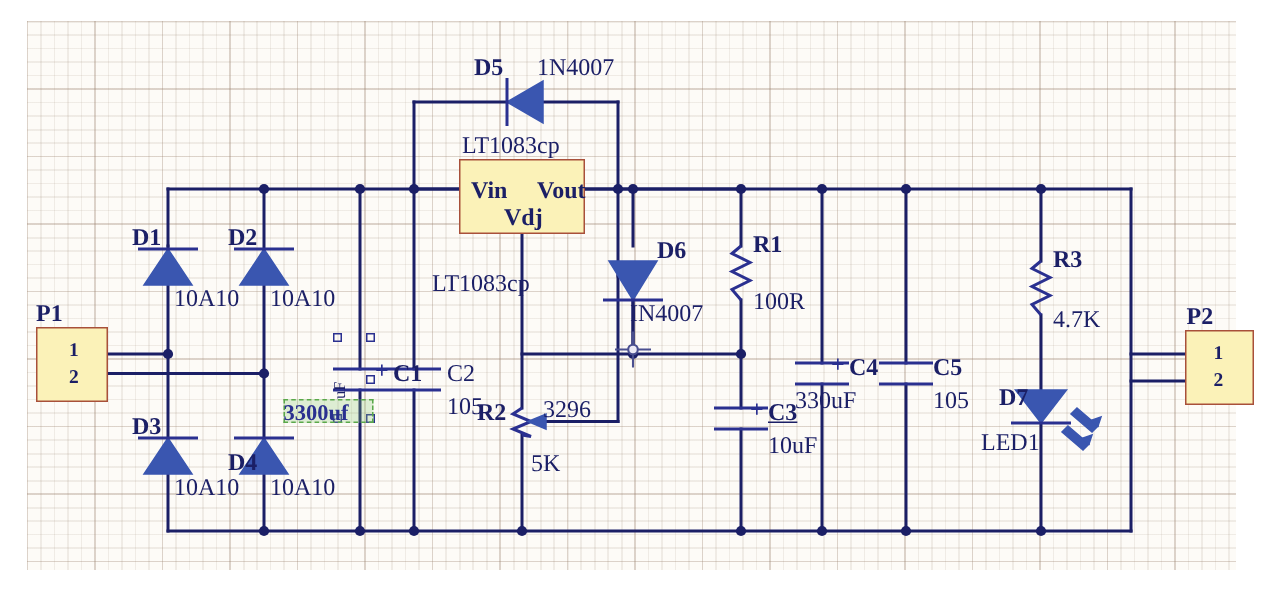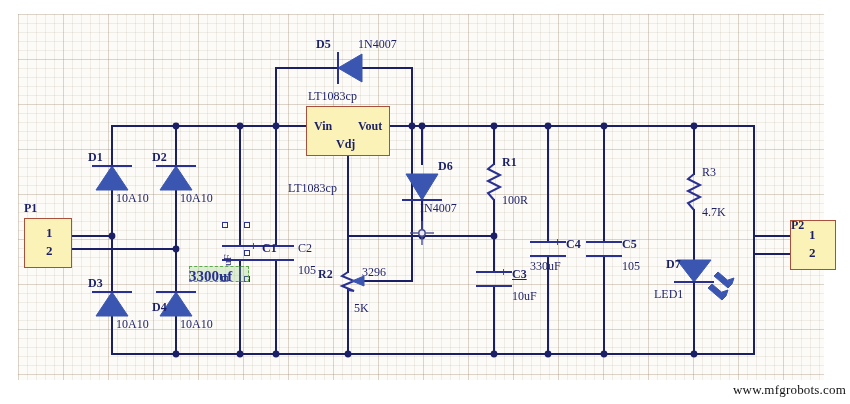--- a/index.html
+++ b/index.html
@@ -10,21 +10,21 @@
         background-color:#fdfbf7;
         background-image:
           repeating-linear-gradient(to right, rgba(150,130,110,0.13) 0 1px, transparent 1px 9px),
           repeating-linear-gradient(to bottom, rgba(150,130,110,0.13) 0 1px, transparent 1px 9px),
           repeating-linear-gradient(to right, rgba(150,120,100,0.22) 0 1px, transparent 1px 45px),
           repeating-linear-gradient(to bottom, rgba(150,120,100,0.22) 0 1px, transparent 1px 45px);
   }
   #sheet{position:absolute;inset:0;}
   svg{position:absolute;left:0;top:0;}
   .lbl{position:absolute;color:#1b1f66;font-family:"Liberation Serif",serif;
-       font-size:12px;line-height:1;white-space:nowrap;}
+       font-size:16px;line-height:1;white-space:nowrap;}
   .lbl.sm{font-size:11px;}
   .pinnum{position:absolute;color:#1b1f66;font-family:"Liberation Serif",serif;
        font-size:13px;font-weight:bold;line-height:1;}
   .box{position:absolute;background:#fbf2b8;border:1.5px solid #a8503a;box-sizing:border-box;}
   .selbox{position:absolute;border:1px dashed #5aa84a;background:rgba(140,200,120,0.28);}
   .sel3300{position:absolute;color:#2a3090;font-family:"Liberation Serif",serif;
        font-size:15px;font-weight:bold;white-space:nowrap;}
   .pad{position:absolute;width:6px;height:6px;border:1.3px solid #2a3090;
        background:transparent;box-sizing:border-box;}
   .wm{position:absolute;color:#111;font-family:"Liberation Serif",serif;
@@ -227,21 +227,21 @@
       </svg>
 
       <div class="box" style="left:6px;top:204px;width:48px;height:50px;"></div>
       <div class="pinnum" style="left:28px;top:212px;">1</div>
       <div class="pinnum" style="left:28px;top:230px;">2</div>
       <div class="lbl" style="left:6px;top:188px;font-weight:bold;">P1</div>
 
       <div class="box" style="left:772px;top:206px;width:46px;height:50px;"></div>
       <div class="pinnum" style="left:791px;top:214px;">1</div>
       <div class="pinnum" style="left:791px;top:232px;">2</div>
-      <div class="lbl" style="left:773px;top:190px;font-weight:bold;margin-top:15px;">P2</div>
+      <div class="lbl" style="left:773px;top:190px;font-weight:bold;">P2</div>
 
       <div class="box" style="left:288px;top:92px;width:84px;height:50px;"></div>
       <div class="lbl" style="left:296px;top:106px;font-weight:bold;">Vin</div>
       <div class="lbl" style="left:340px;top:106px;font-weight:bold;">Vout</div>
       <div class="lbl" style="left:318px;top:124px;font-weight:bold;">Vdj</div>
       <div class="lbl" style="left:290px;top:76px;">LT1083cp</div>
       <div class="lbl" style="left:270px;top:168px;">LT1083cp</div>
 
       <div class="lbl" style="left:70px;top:137px;font-weight:bold;">D1</div>
       <div class="lbl" style="left:98px;top:178px;">10A10</div>
@@ -264,21 +264,21 @@
       <div class="lbl" style="left:648px;top:244px;font-weight:bold;">D7</div>
       <div class="lbl" style="left:636px;top:274px;">LED1</div>
 
       <div class="lbl" style="left:484px;top:142px;font-weight:bold;">R1</div>
       <div class="lbl" style="left:484px;top:180px;">100R</div>
 
       <div class="lbl" style="left:300px;top:254px;font-weight:bold;">R2</div>
       <div class="lbl" style="left:344px;top:252px;">3296</div>
       <div class="lbl" style="left:336px;top:288px;">5K</div>
 
-      <div class="lbl" style="left:684px;top:152px;font-weight:normal;">R3</div>
+      <div class="lbl" style="left:684px;top:152px;font-weight:bold;">R3</div>
       <div class="lbl" style="left:684px;top:192px;">4.7K</div>
 
       <div class="lbl" style="left:232px;top:226px;font-weight:bold;color:#2a3090;">+</div>
       <div class="lbl" style="left:244px;top:228px;font-weight:bold;">C1</div>
       <div class="lbl sm vert" style="left:204px;top:252px;">uF</div>
 
       <div class="lbl" style="left:280px;top:228px;font-weight:normal;">C2</div>
       <div class="lbl" style="left:280px;top:250px;">105</div>
 
       <div class="lbl" style="left:482px;top:252px;font-weight:bold;color:#2a3090;">+</div>
@@ -297,14 +297,13 @@
       <div class="pad" style="left:204px;top:262px;"></div>
       <div class="pad" style="left:226px;top:262px;"></div>
       <div class="pad" style="left:226px;top:236px;"></div>
 
       <div class="selbox" style="left:171px;top:252px;width:58px;height:14px;"></div>
       <div class="sel3300" style="left:171px;top:254px;">3300uf</div>
 
     </div>
   </div>
 
-  <div class="wm" style="left:733px;top:382px;">www.mfgrobots.com</div>
 </div>
 
 </body></html>

